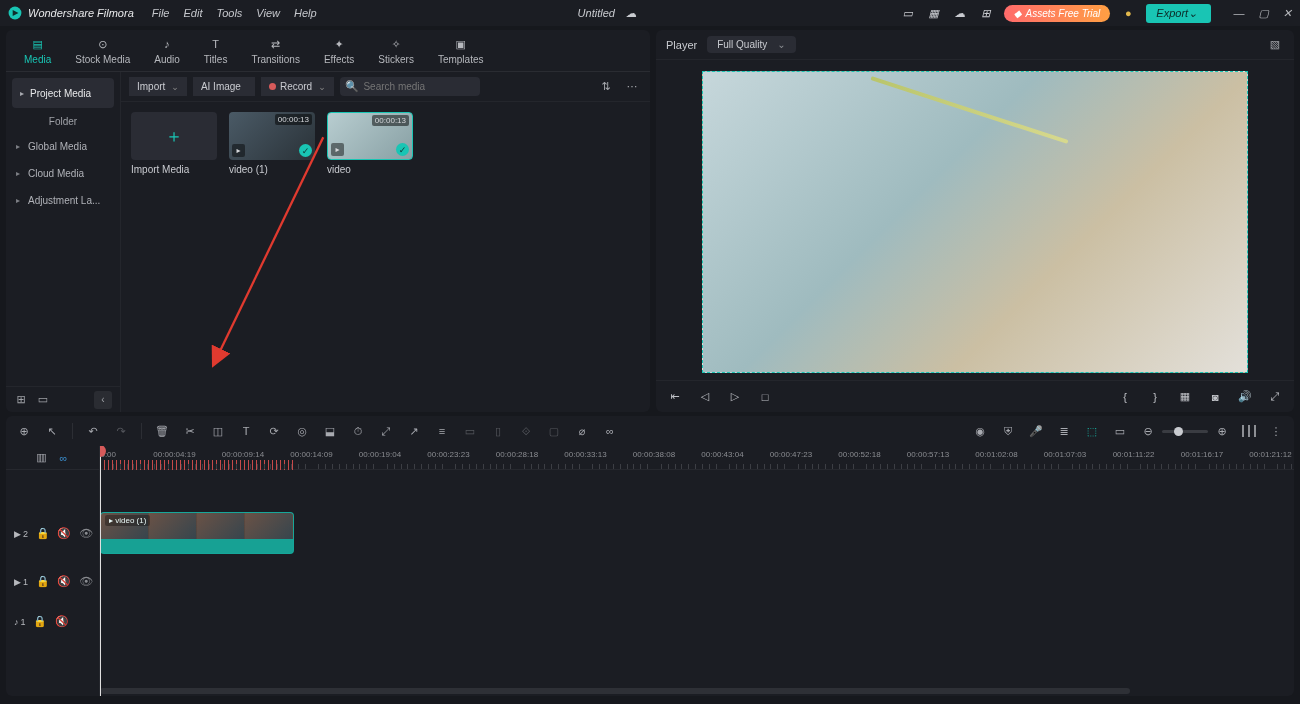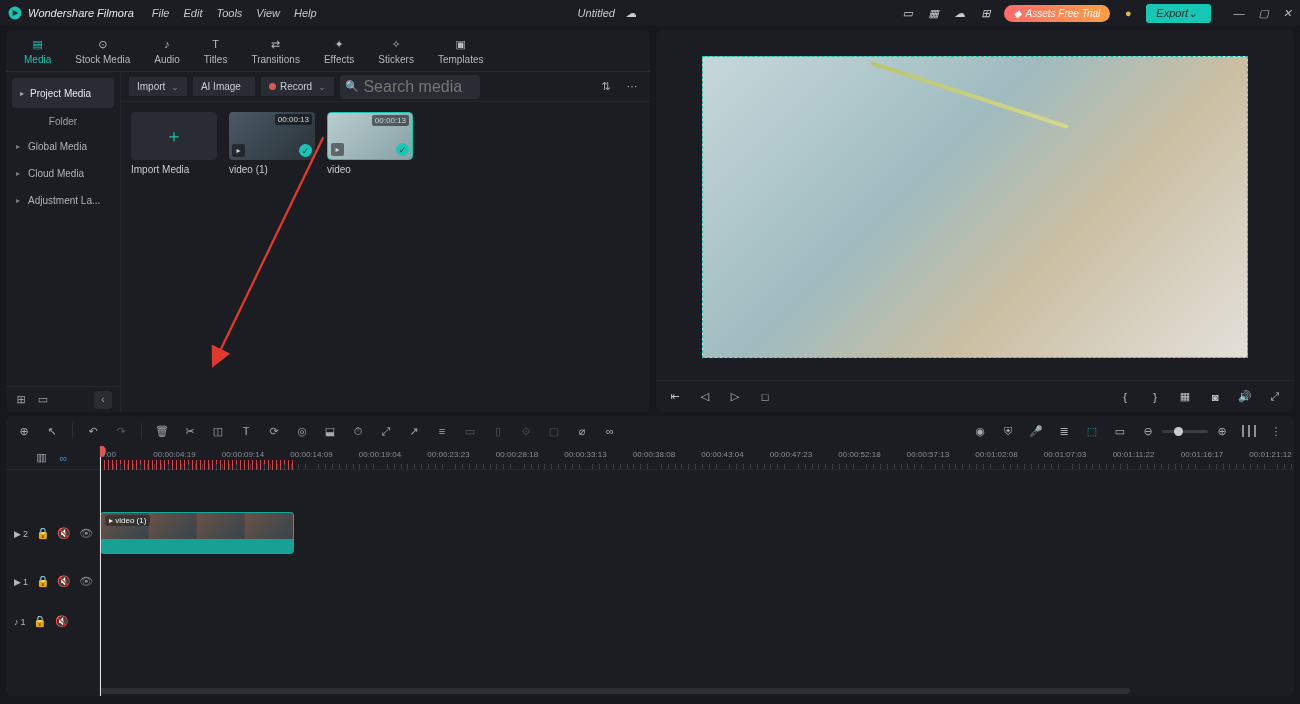--- a/index.html
+++ b/index.html
@@ -38,21 +38,21 @@
   .media-sidebar .footer { margin-top: auto; height: 26px; display: flex; align-items: center; gap: 8px; padding: 0 8px; border-top: 1px solid #24262c; }
   .media-sidebar .footer .fi { width: 14px; height: 14px; display: flex; align-items: center; justify-content: center; cursor: pointer; color: #9ea0a5; }
   .media-sidebar .footer .collapse { margin-left: auto; width: 18px; height: 18px; border-radius: 3px; background: #2a2c32; display: flex; align-items: center; justify-content: center; cursor: pointer; color: #9ea0a5; font-size: 10px; }
   .media-content { flex: 1; display: flex; flex-direction: column; }
   .media-toolbar { height: 30px; display: flex; align-items: center; gap: 6px; padding: 0 8px; border-bottom: 1px solid #24262c; }
   .mt-btn { background: #2a2c34; padding: 4px 8px; border-radius: 0; color: #c9cbd0; font-size: 10px; cursor: pointer; display: flex; align-items: center; gap: 4px; }
   .mt-btn.rec::before { content: ""; width: 7px; height: 7px; border-radius: 50%; background: #d65a5a; display: inline-block; }
   .mt-btn::after { content: "⌄"; font-size: 9px; margin-left: 2px; color: #888; }
   .mt-btn.noarrow::after { content: ""; }
   .mt-search { flex: 0 0 140px; background: #2a2c34; border-radius: 4px; display: flex; align-items: center; padding: 3px 6px; gap: 4px; }
-  .mt-search input { background: transparent; border: none; color: #c9cbd0; font-size: 16px; outline: none; width: 100%; }
+  .mt-search input { background: transparent; border: none; color: #c9cbd0; font-size: 10px; outline: none; width: 100%; }
   .mt-spacer { flex: 1; }
   .mt-icon { width: 20px; height: 20px; display: flex; align-items: center; justify-content: center; cursor: pointer; color: #a7a9ae; }
   .media-grid { flex: 1; padding: 10px; display: flex; gap: 12px; align-items: flex-start; }
   .mg-item { width: 86px; display: flex; flex-direction: column; gap: 4px; cursor: pointer; }
   .mg-thumb { width: 86px; height: 48px; background: #2a2c34; border-radius: 4px; position: relative; overflow: hidden; display:flex; align-items:center; justify-content:center; }
   .mg-thumb.import { border: none; }
   .mg-thumb.import .plus { color: #19c5b4; font-size: 18px; }
   .mg-thumb.v1 { background: linear-gradient(135deg,#4a5a66,#2a3238); }
   .mg-thumb.v2 { background: linear-gradient(135deg,#b8cdd0,#88a0a4); border: 1px solid #19c5b4; }
   .mg-dur { position: absolute; top: 2px; right: 3px; font-size: 8px; background: rgba(0,0,0,.5); padding: 1px 3px; border-radius: 2px; color: #d5d7db; }
@@ -245,20 +245,27 @@
               <div class="mg-check">✓</div>
             </div>
             <div class="mg-label">video</div>
           </div>
         </div>
       </div>
     </div>
   </div>
 
   <div class="right-pane">
+    <div class="player-header">
+      <div class="ph-label">Player</div>
+      <div class="ph-quality">
+          <span>Full Quality</span>
+        </div>
+      <div class="ph-right">▧</div>
+    </div>
     <div class="player-view">
       <div class="player-canvas"></div>
     </div>
     <div class="player-controls">
       <div class="pc-btn">⇤</div>
       <div class="pc-btn">◁</div>
       <div class="pc-btn">▷</div>
       <div class="pc-btn">□</div>
       <div class="pc-spacer"></div>
       <div class="pc-btn">{</div>

